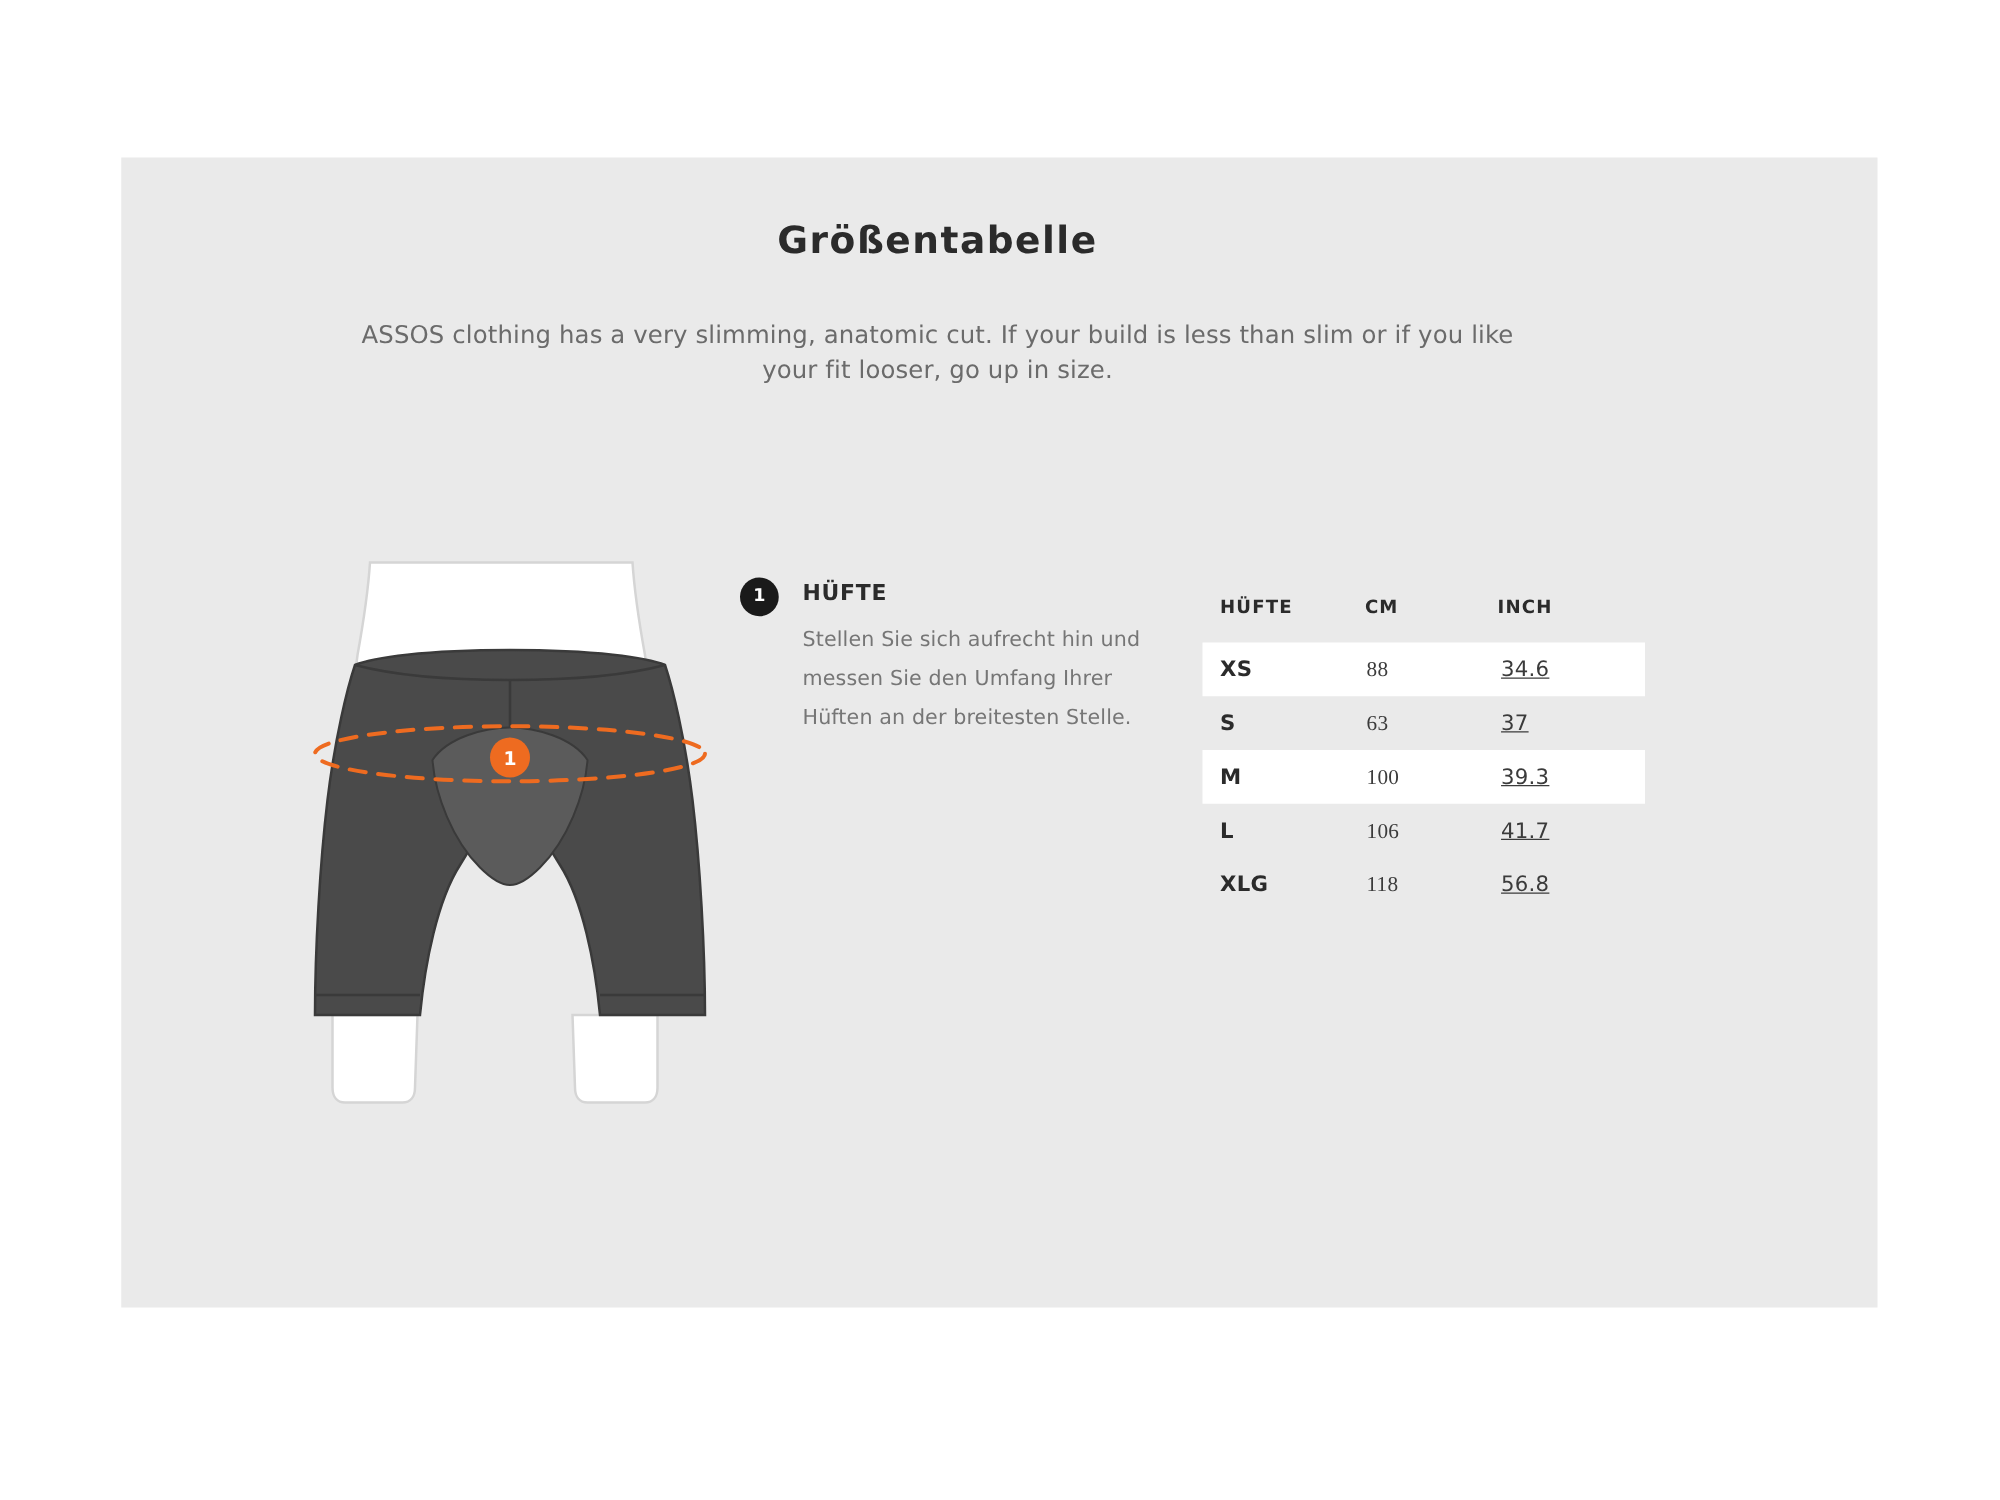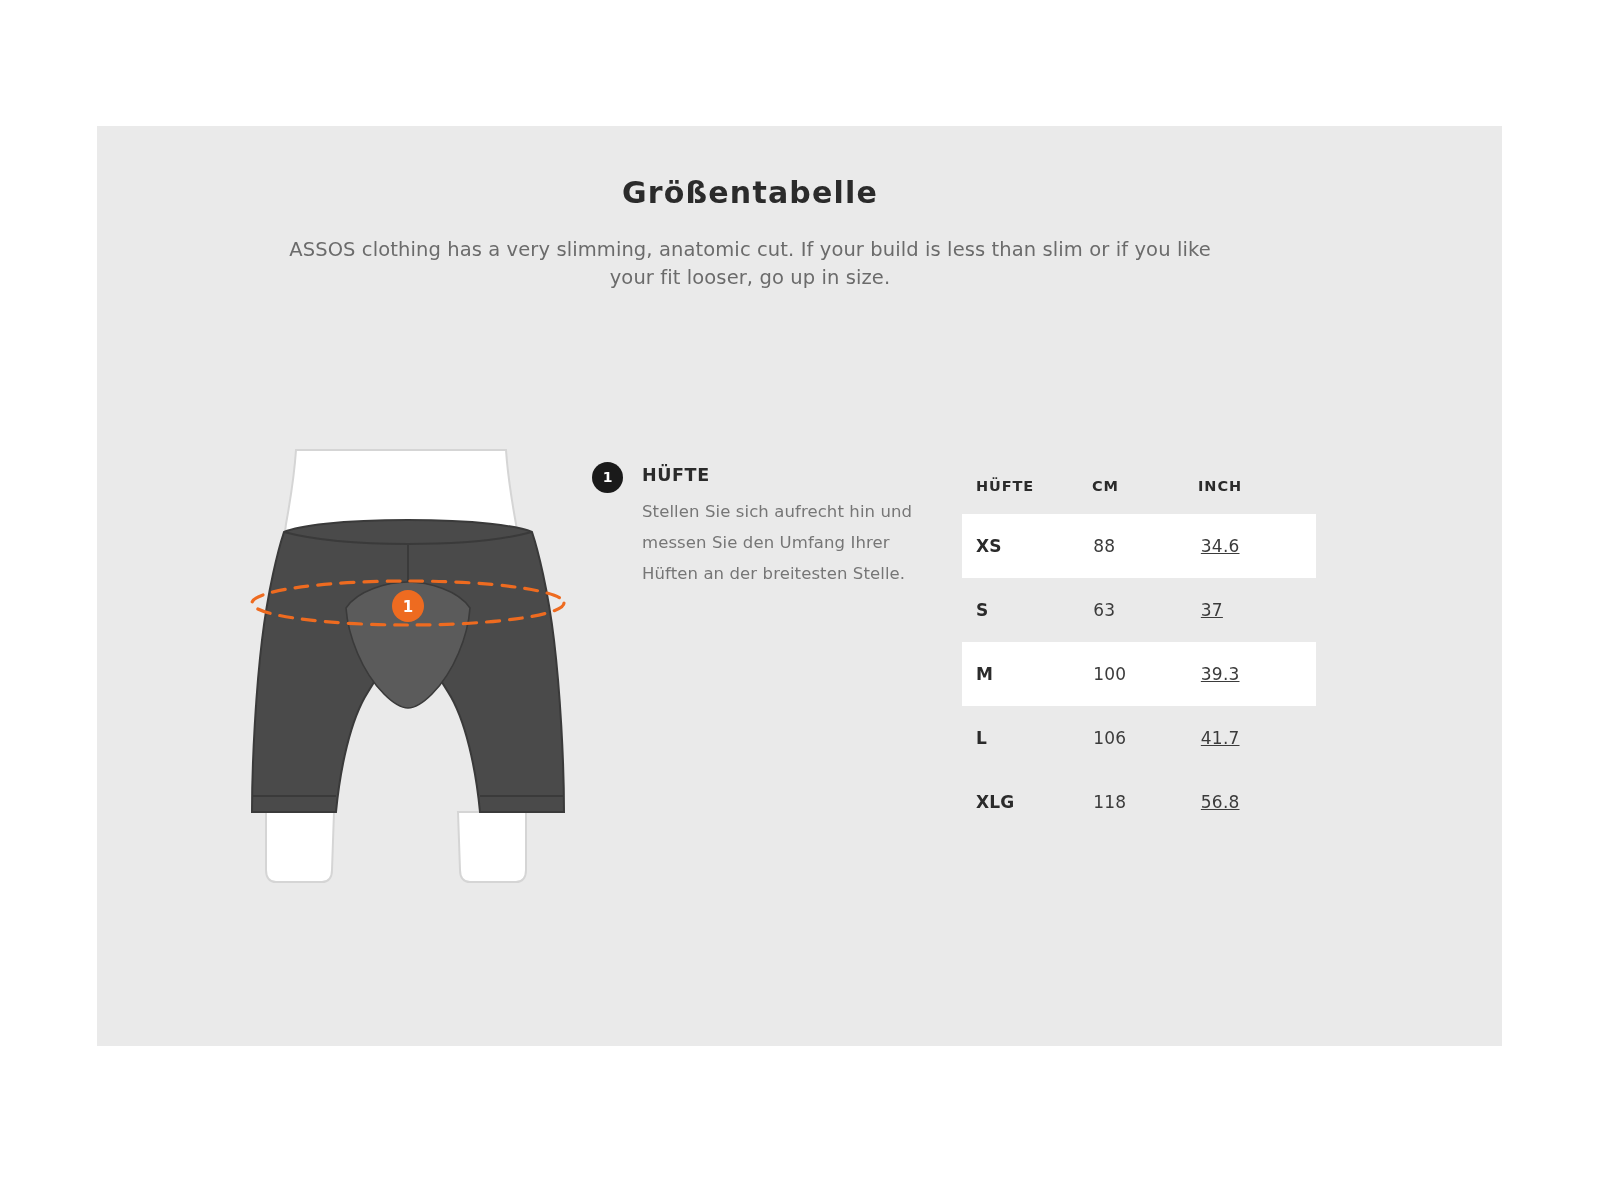--- a/index.html
+++ b/index.html
@@ -37,21 +37,21 @@
     left: 250px;
     top: 175px;
     width: 1000px;
     text-align: center;
   }
   .title {
     font-size: 30px;
     font-weight: bold;
     color: #2b2b2b;
     letter-spacing: 1.2px;
-    margin: 0 0 26px 0;
+    margin: 0 0 44px 0;
   }
   .subtitle {
     font-size: 19.5px;
     line-height: 28px;
     color: #6b6b6b;
     letter-spacing: 0.1px;
     margin: 4px auto;
     width: 960px;
   }
 
@@ -124,36 +124,37 @@
     color: #2b2b2b;
     letter-spacing: 0.9px;
   }
   .col-size { width: 118px; }
   .col-cm   { width: 108px; }
   .col-inch { width: 120px; }
 
   .row {
     display: flex;
     align-items: center;
-    height: 64px;
+    height: 43px;
     padding-left: 14px;
   }
   .row.alt { background: #ffffff; }
   .row .cell {
     font-size: 17px;
     color: #3b3b3b;
     letter-spacing: 0.2px;
   }
   .row .cell.size {
     font-weight: bold;
     color: #2b2b2b;
     font-size: 17px;
   }
   .row .cell.cm {
     padding-left: 4px;
+    font-family: Liberation Serif, serif;
   }
   .row .cell.inch {
     padding-left: 4px;
     text-decoration: underline;
   }
 </style>
 </head>
 <body>
 
 <div class="page">

